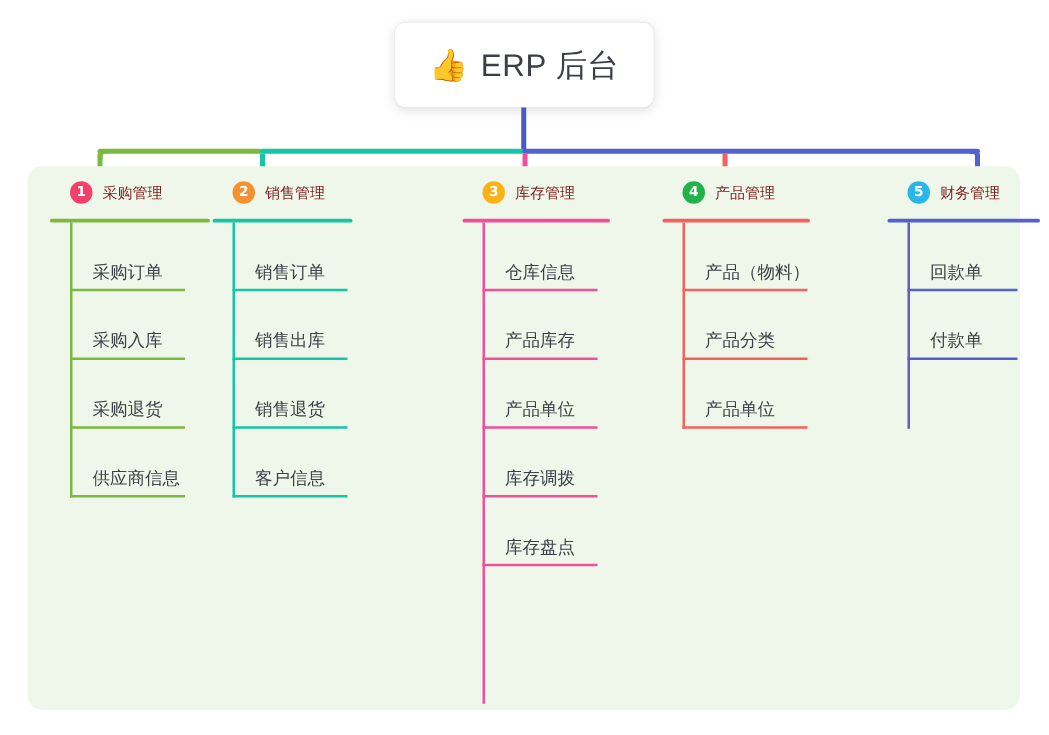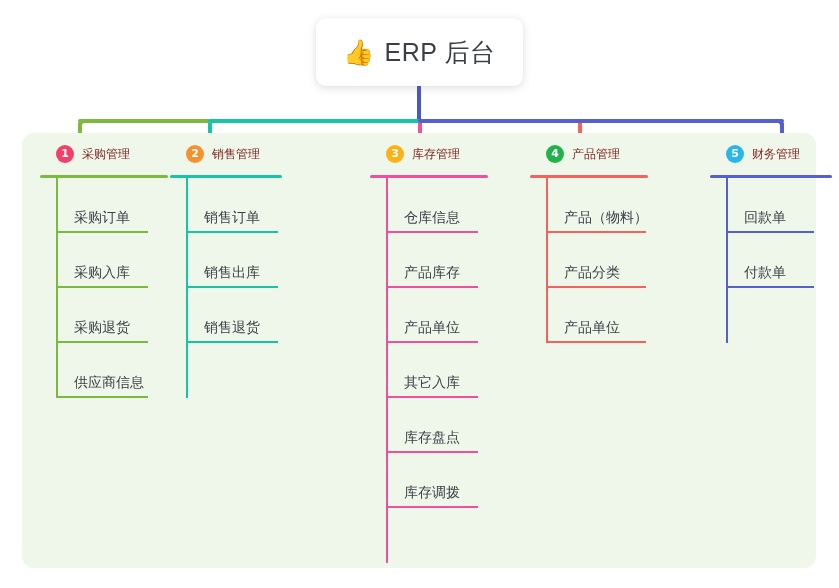--- a/index.html
+++ b/index.html
@@ -248,20 +248,24 @@
             <div class="leaf-rule" style="width: 92px; background: rgb(21, 197, 165);"></div>
           </div>
           <div class="leaf">
             <span class="leaf-label">销售出库</span>
             <div class="leaf-rule" style="width: 92px; background: rgb(21, 197, 165);"></div>
           </div>
           <div class="leaf">
             <span class="leaf-label">销售退货</span>
             <div class="leaf-rule" style="width: 92px; background: rgb(21, 197, 165);"></div>
           </div>
+          <div class="leaf">
+            <span class="leaf-label">客户信息</span>
+            <div class="leaf-rule" style="width: 92px; background: rgb(21, 197, 165);"></div>
+          </div>
         </div>
       </div>
       <div class="column" style="left: 348px;">
         <div class="col-head">
           <span class="badge" style="background: rgb(252, 178, 21);">3</span>
           <span class="col-title">库存管理</span>
         </div>
         <div class="col-rule" style="width: 118px; background: rgb(239, 79, 155);"></div>
         <div class="col-body">
           <div class="spine" style="background: rgb(239, 79, 155); height: 385px;"></div>
@@ -271,29 +275,25 @@
           </div>
           <div class="leaf">
             <span class="leaf-label">产品库存</span>
             <div class="leaf-rule" style="width: 92px; background: rgb(239, 79, 155);"></div>
           </div>
           <div class="leaf">
             <span class="leaf-label">产品单位</span>
             <div class="leaf-rule" style="width: 92px; background: rgb(239, 79, 155);"></div>
           </div>
           <div class="leaf">
-            <span class="leaf-label">其它入库</span>
+            <span class="leaf-label">库存调拨</span>
             <div class="leaf-rule" style="width: 92px; background: rgb(239, 79, 155);"></div>
           </div>
           <div class="leaf">
             <span class="leaf-label">库存盘点</span>
-            <div class="leaf-rule" style="width: 92px; background: rgb(239, 79, 155);"></div>
-          </div>
-          <div class="leaf">
-            <span class="leaf-label">库存调拨</span>
             <div class="leaf-rule" style="width: 92px; background: rgb(239, 79, 155);"></div>
           </div>
         </div>
       </div>
       <div class="column" style="left: 508px;">
         <div class="col-head">
           <span class="badge" style="background: rgb(34, 178, 76);">4</span>
           <span class="col-title">产品管理</span>
         </div>
         <div class="col-rule" style="width: 118px; background: rgb(244, 98, 92);"></div>

